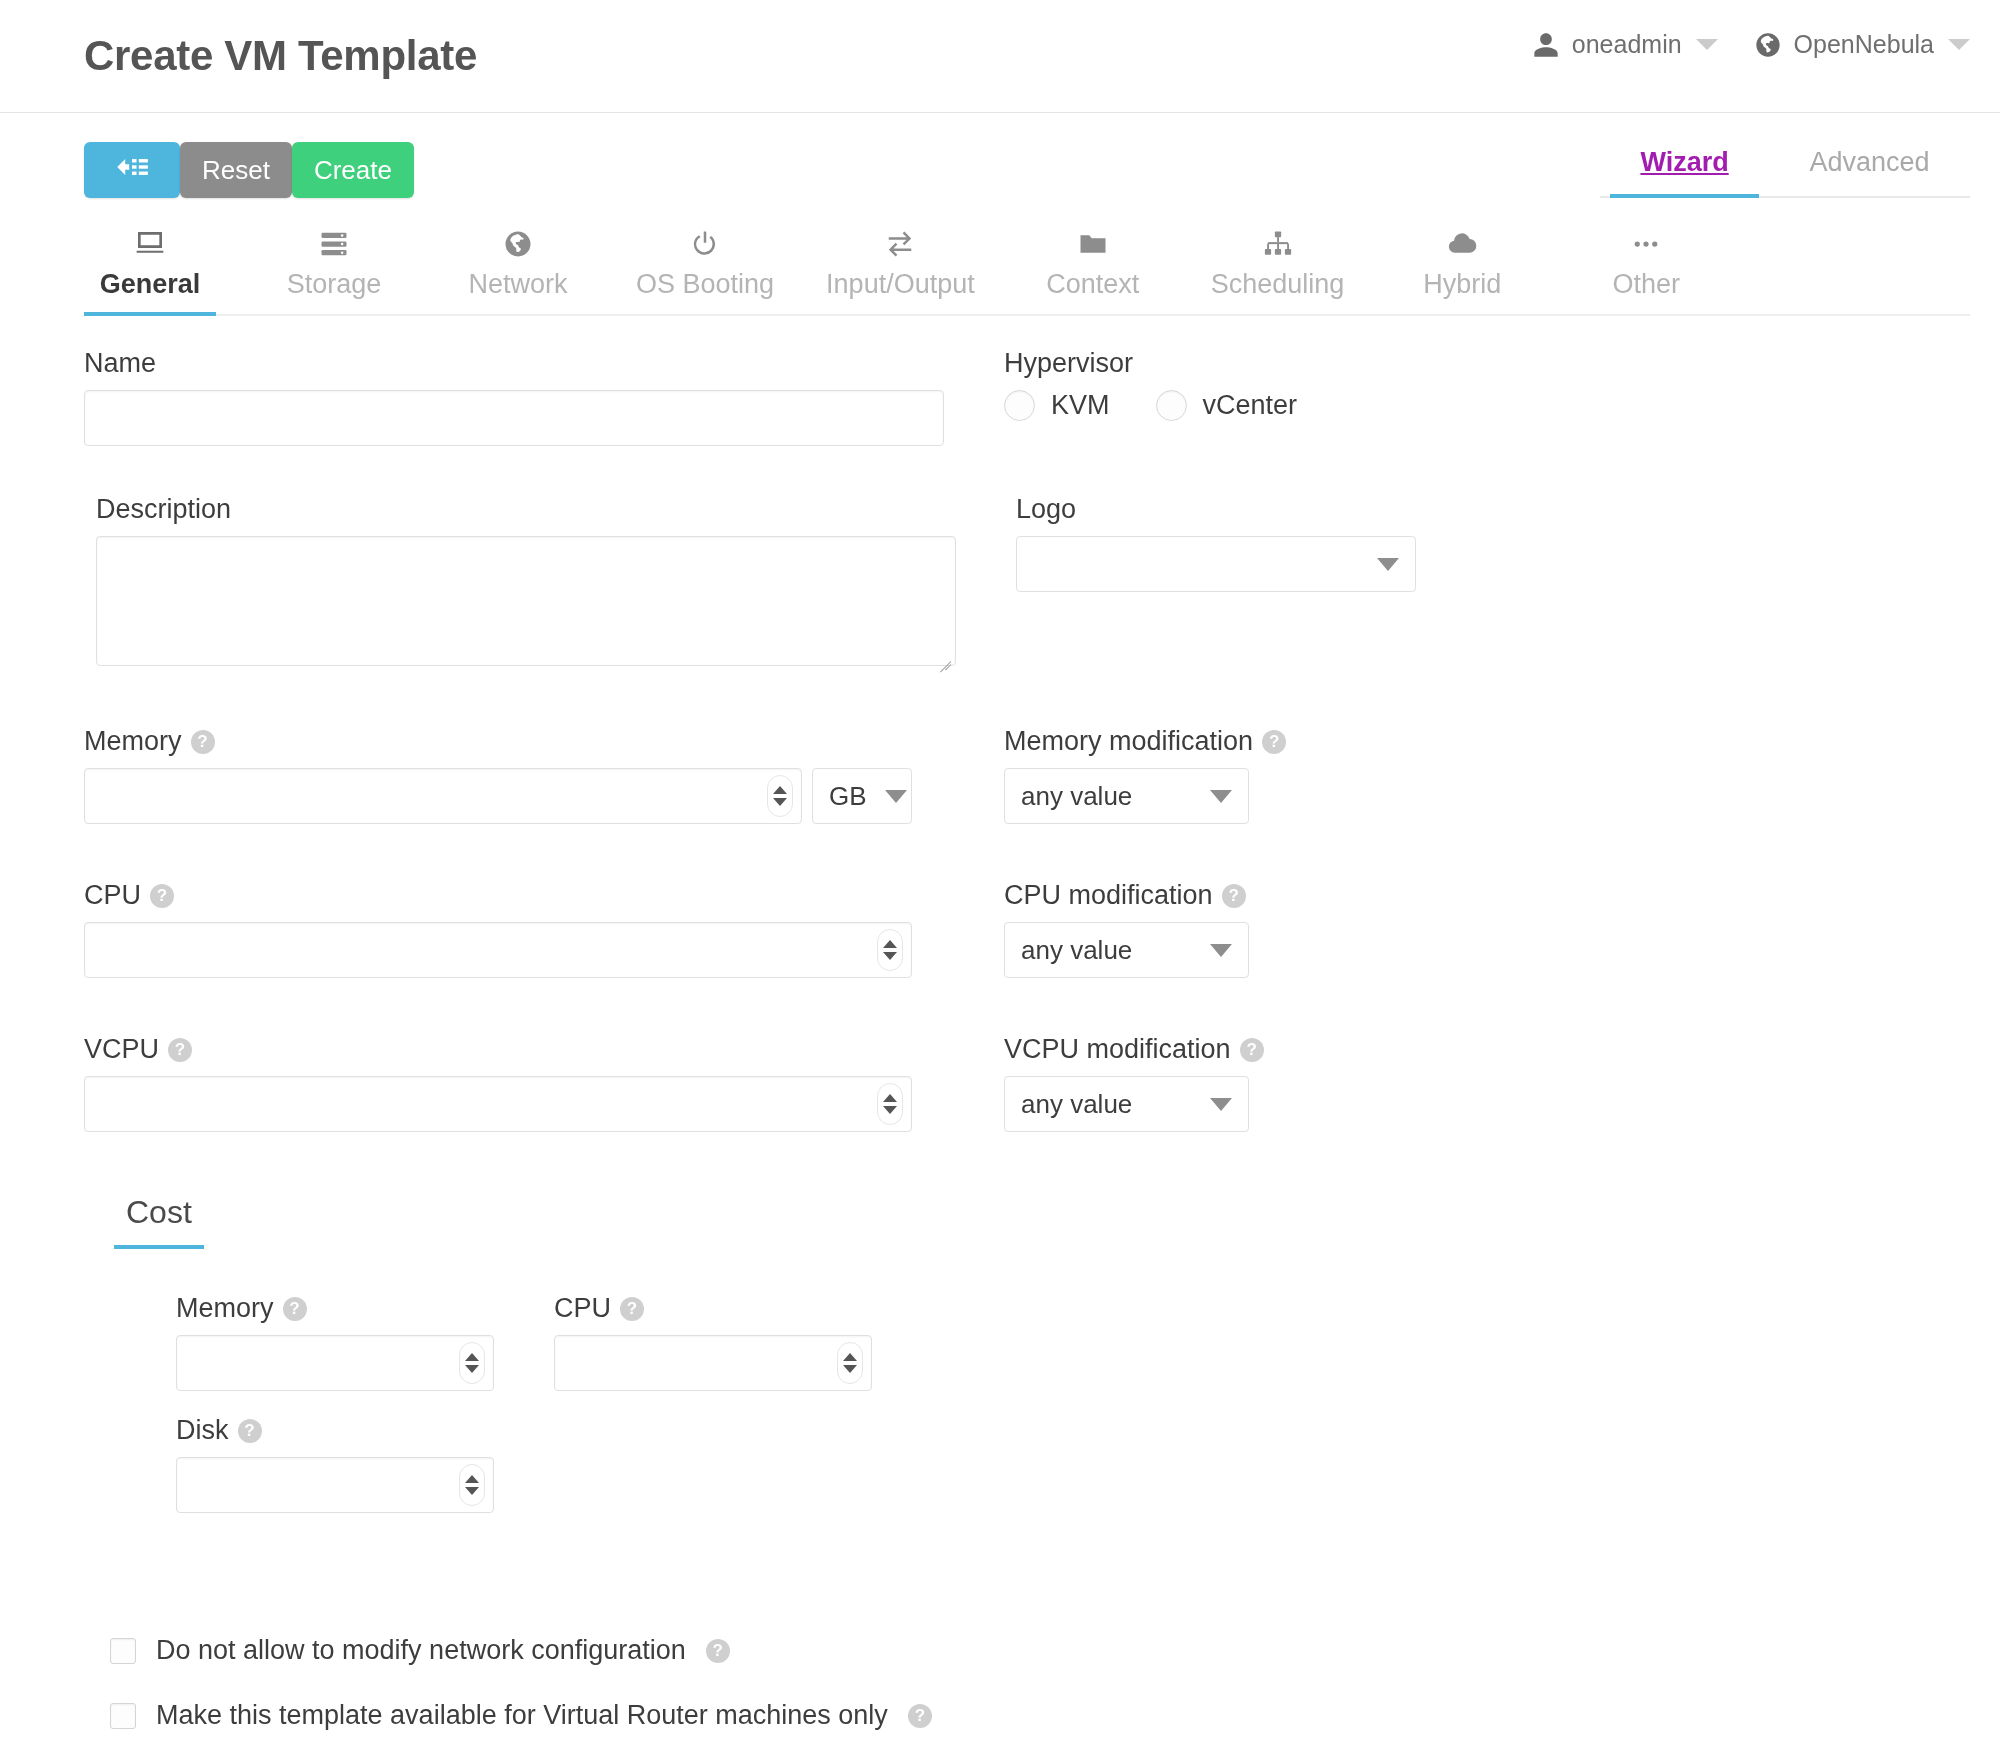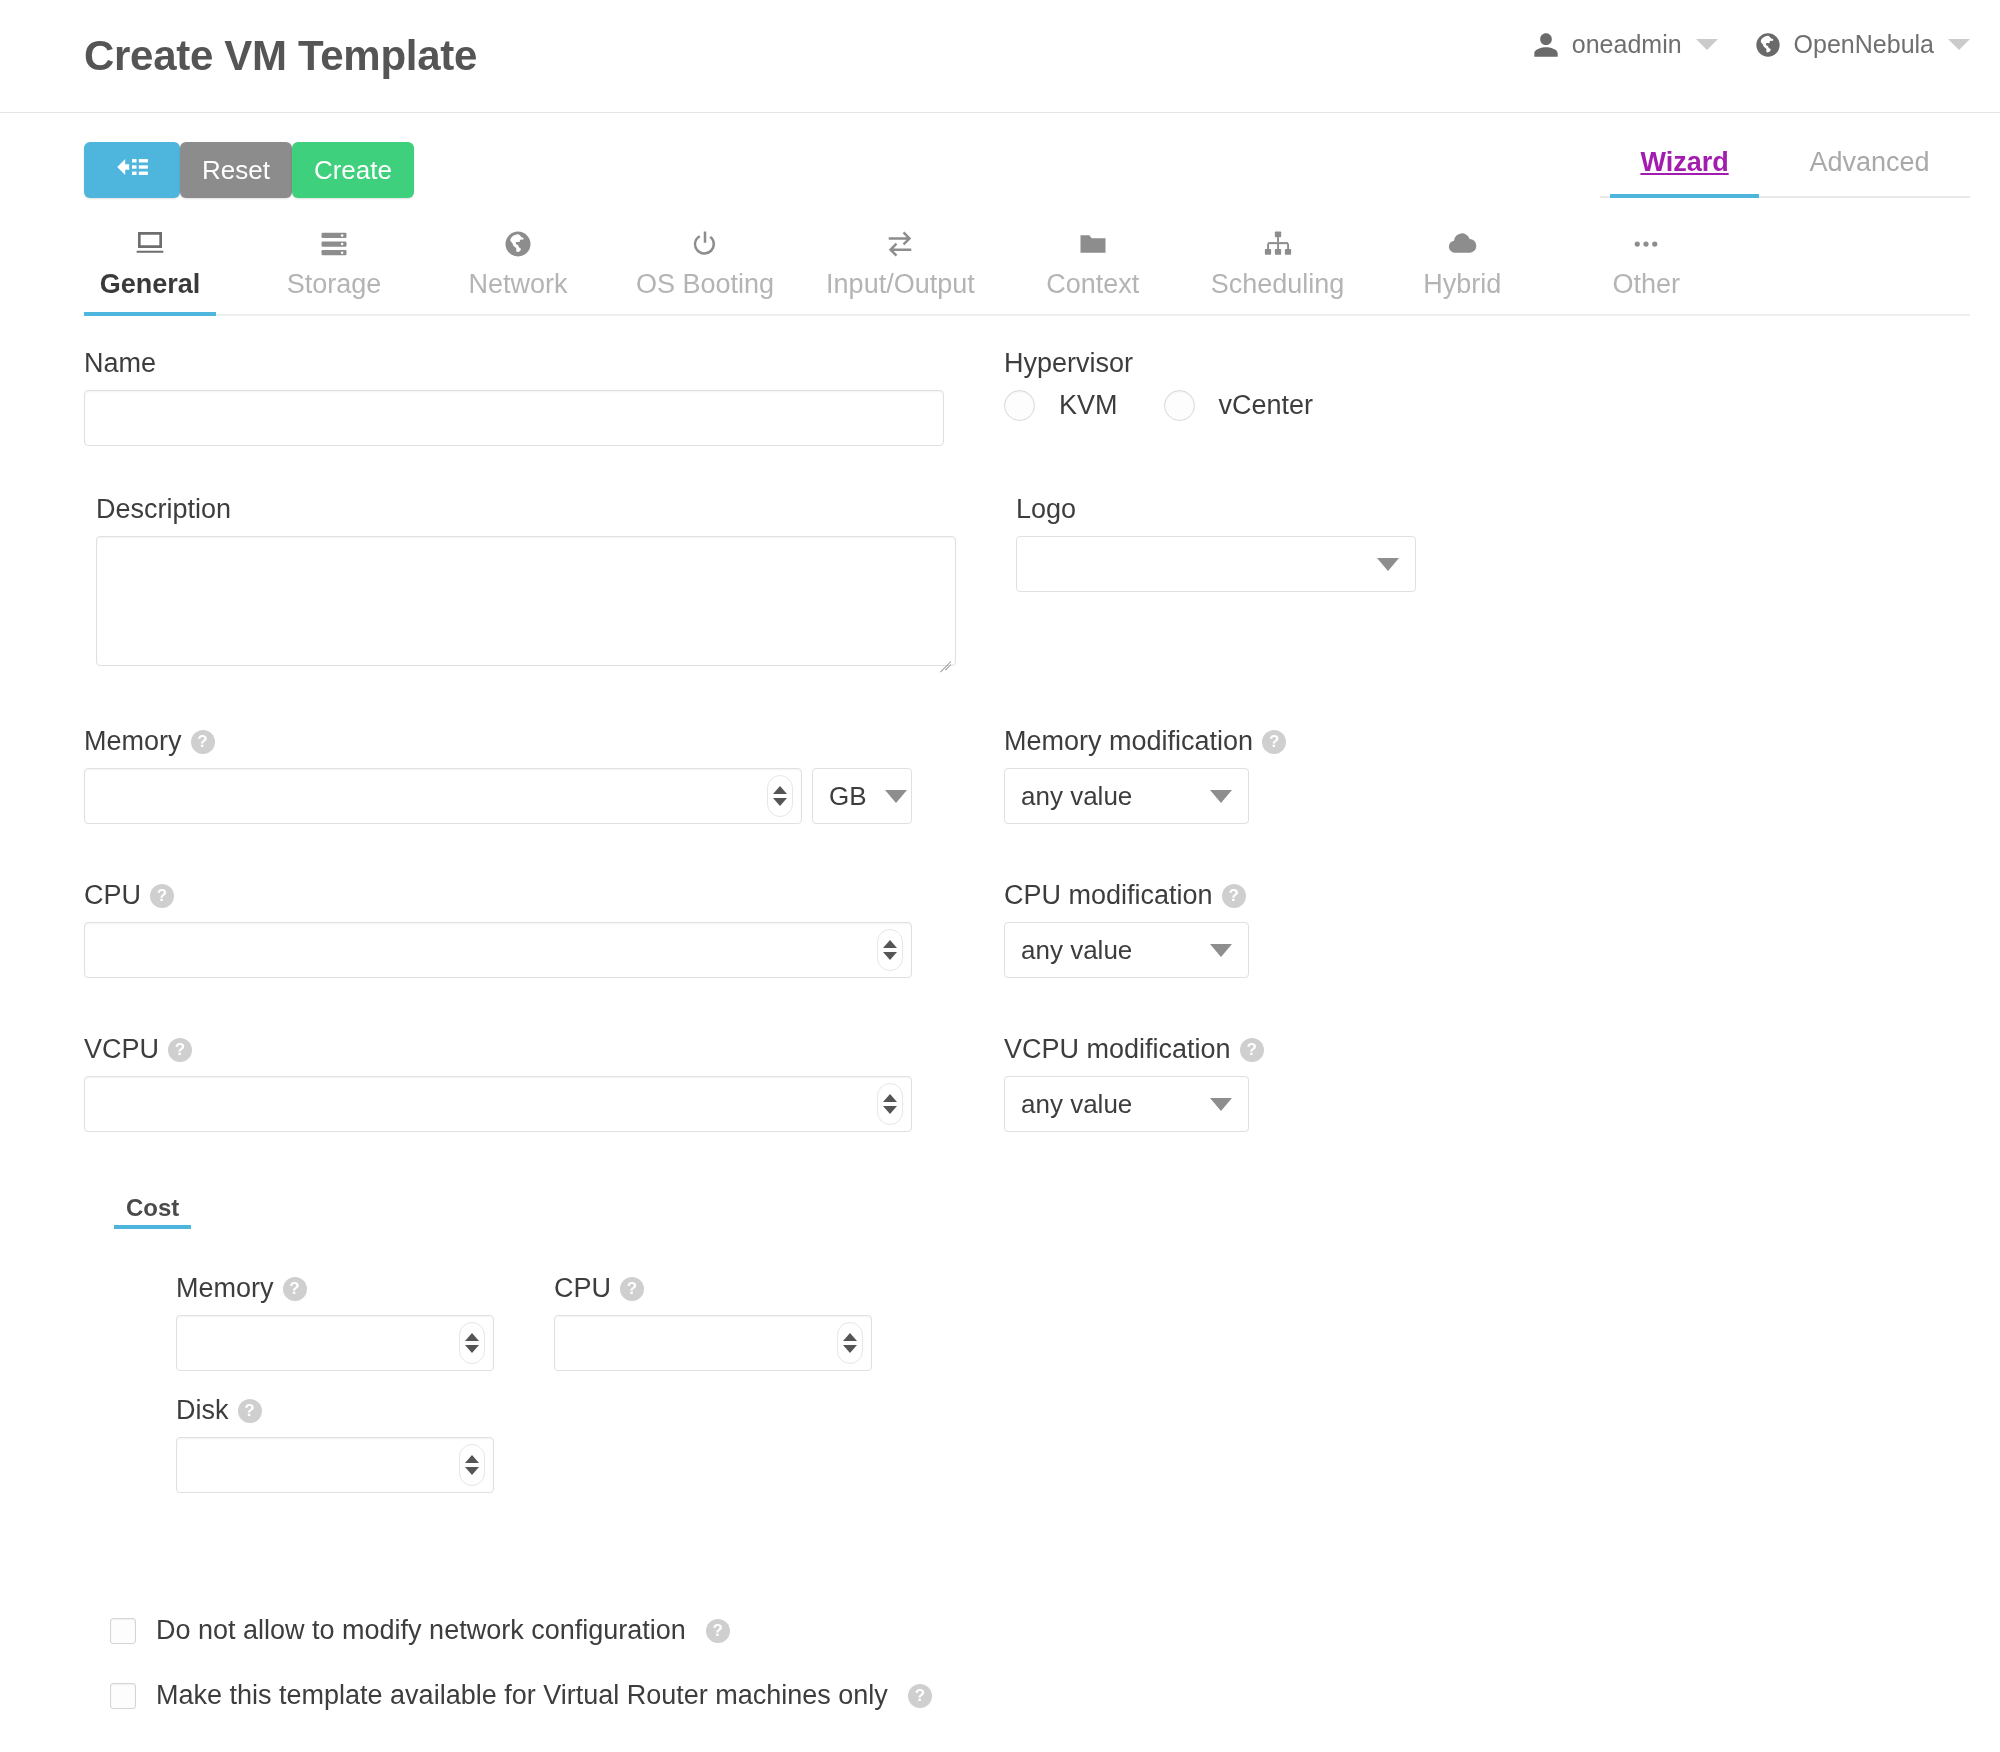--- a/index.html
+++ b/index.html
@@ -298,43 +298,43 @@
     border-right: 11px solid transparent;
     border-top: 13px solid #8e8e8e;
     flex: none;
   }
   .sel-unit { width: 100px; }
   .sel-mod  { width: 245px; }
   .sel-logo { width: 400px; height: 56px; }
 
   
   .radios { display: flex; align-items: center; gap: 46px; margin-top: 6px; }
-  .radio { display: flex; align-items: center; gap: 24px; cursor: pointer; }
+  .radio { display: flex; align-items: center; gap: 16px; cursor: pointer; }
   .radio .dot {
     width: 31px; height: 31px;
     border-radius: 50%;
     border: 1px solid #d8d8d8;
     background: #fdfdfd;
     box-shadow: inset 0 1px 2px rgba(0,0,0,0.06);
     flex: none;
   }
   .radio span { font-size: 27px; color: #3d3d3d; }
 
   
   .cost-wrap { margin-top: 36px; }
   .cost-tabs {
     display: inline-flex;
     border-bottom: 0;
     margin-left: 30px;
   }
   .cost-tab {
-    font-size: 24px;
-    font-weight: bold;
+    font-size: 32px;
+    font-weight: normal;
     color: #4a4a4a;
-    padding: 0 12px 7px 12px;
+    padding: 0 12px 18px 12px;
     position: relative;
     cursor: pointer;
   }
   .cost-tab.active:after {
     content: "";
     position: absolute;
     left: 0; right: 0; bottom: 0;
     height: 4px;
     background: #4eb6dd;
   }

